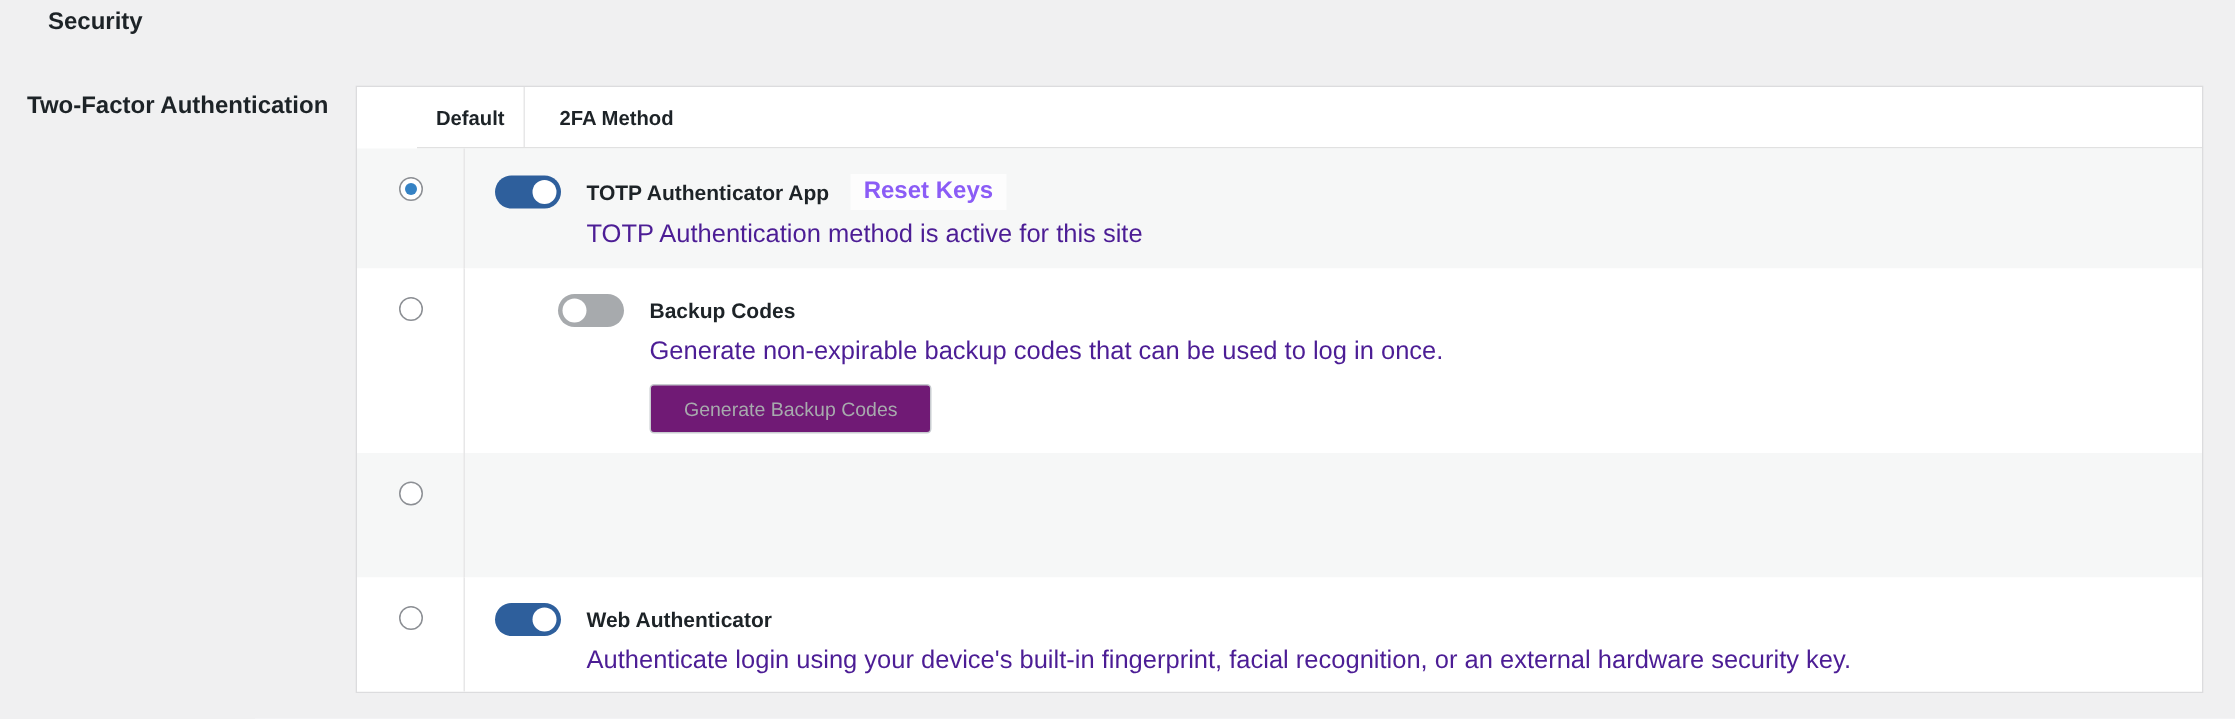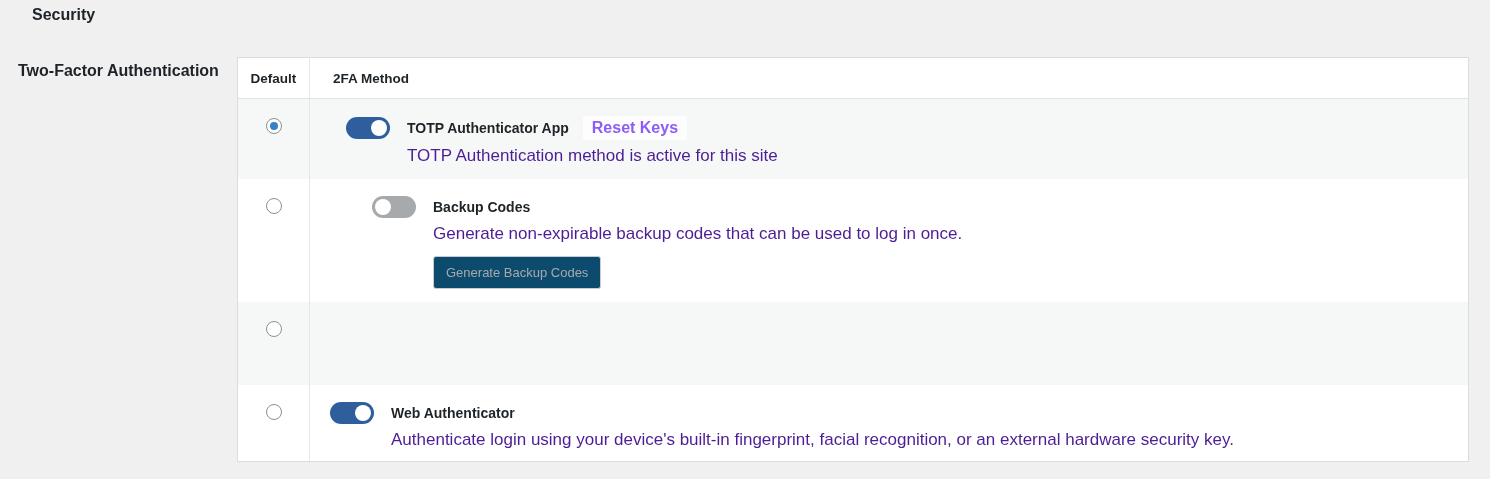--- a/index.html
+++ b/index.html
@@ -22,35 +22,36 @@
   .methods-table {
     position: absolute; left: 237px; top: 57px;
     width: 1232px;
     background: #ffffff;
     border: 1px solid #dcdcde;
   }
   .thead {
     display: flex; height: 41px;
     background: #ffffff;
     border-bottom: 1px solid #e1e1e1;
+    margin-left: 40px;
   }
   .th-default {
     width: 72px; flex: 0 0 72px;
     display: flex; align-items: center; justify-content: center;
     border-right: 1px solid #e7e7e8;
     font-size: 13.5px; font-weight: bold; color: #1d2327;
   }
   .th-method {
     flex: 1;
     display: flex; align-items: center;
     padding-left: 23px;
     font-size: 13.5px; font-weight: bold; color: #1d2327;
   }
   .trow { display: flex; background: #ffffff; }
-  .trow.alt { background: #f6f7f7; gap: 16px; }
+  .trow.alt { background: #f6f7f7; }
   .row-totp { height: 80px; }
   .row-backup { height: 123px; gap: 42px; }
   .row-fallback { height: 83px; }
   .row-webauthn { height: 76px; }
   .td-default {
     width: 72px; flex: 0 0 72px;
     border-right: 1px solid #e7e7e8;
     display: flex; justify-content: center;
     padding-top: 19px;
   }
@@ -95,25 +96,25 @@
     white-space: nowrap;
   }
   .method-desc {
     margin: 6px 0 0 61px;
     font-size: 17px; line-height: 20px;
     color: #4c1d95;
   }
   .generate-btn {
     display: inline-block;
     margin: 12px 0 0 61px;
-    padding: 8px 12px;
+    padding: 8px 22px;
     font-family: "Liberation Sans", sans-serif;
     font-size: 13px;
     color: #a7aaad;
-    background: #0c4a6e;
+    background: #701a75;
     border: 1px solid #c8ccd0;
     border-radius: 3px;
     cursor: pointer;
   }
 </style>
 </head>
 <body>
 
 <h1 class="page-title">Security</h1>
 

